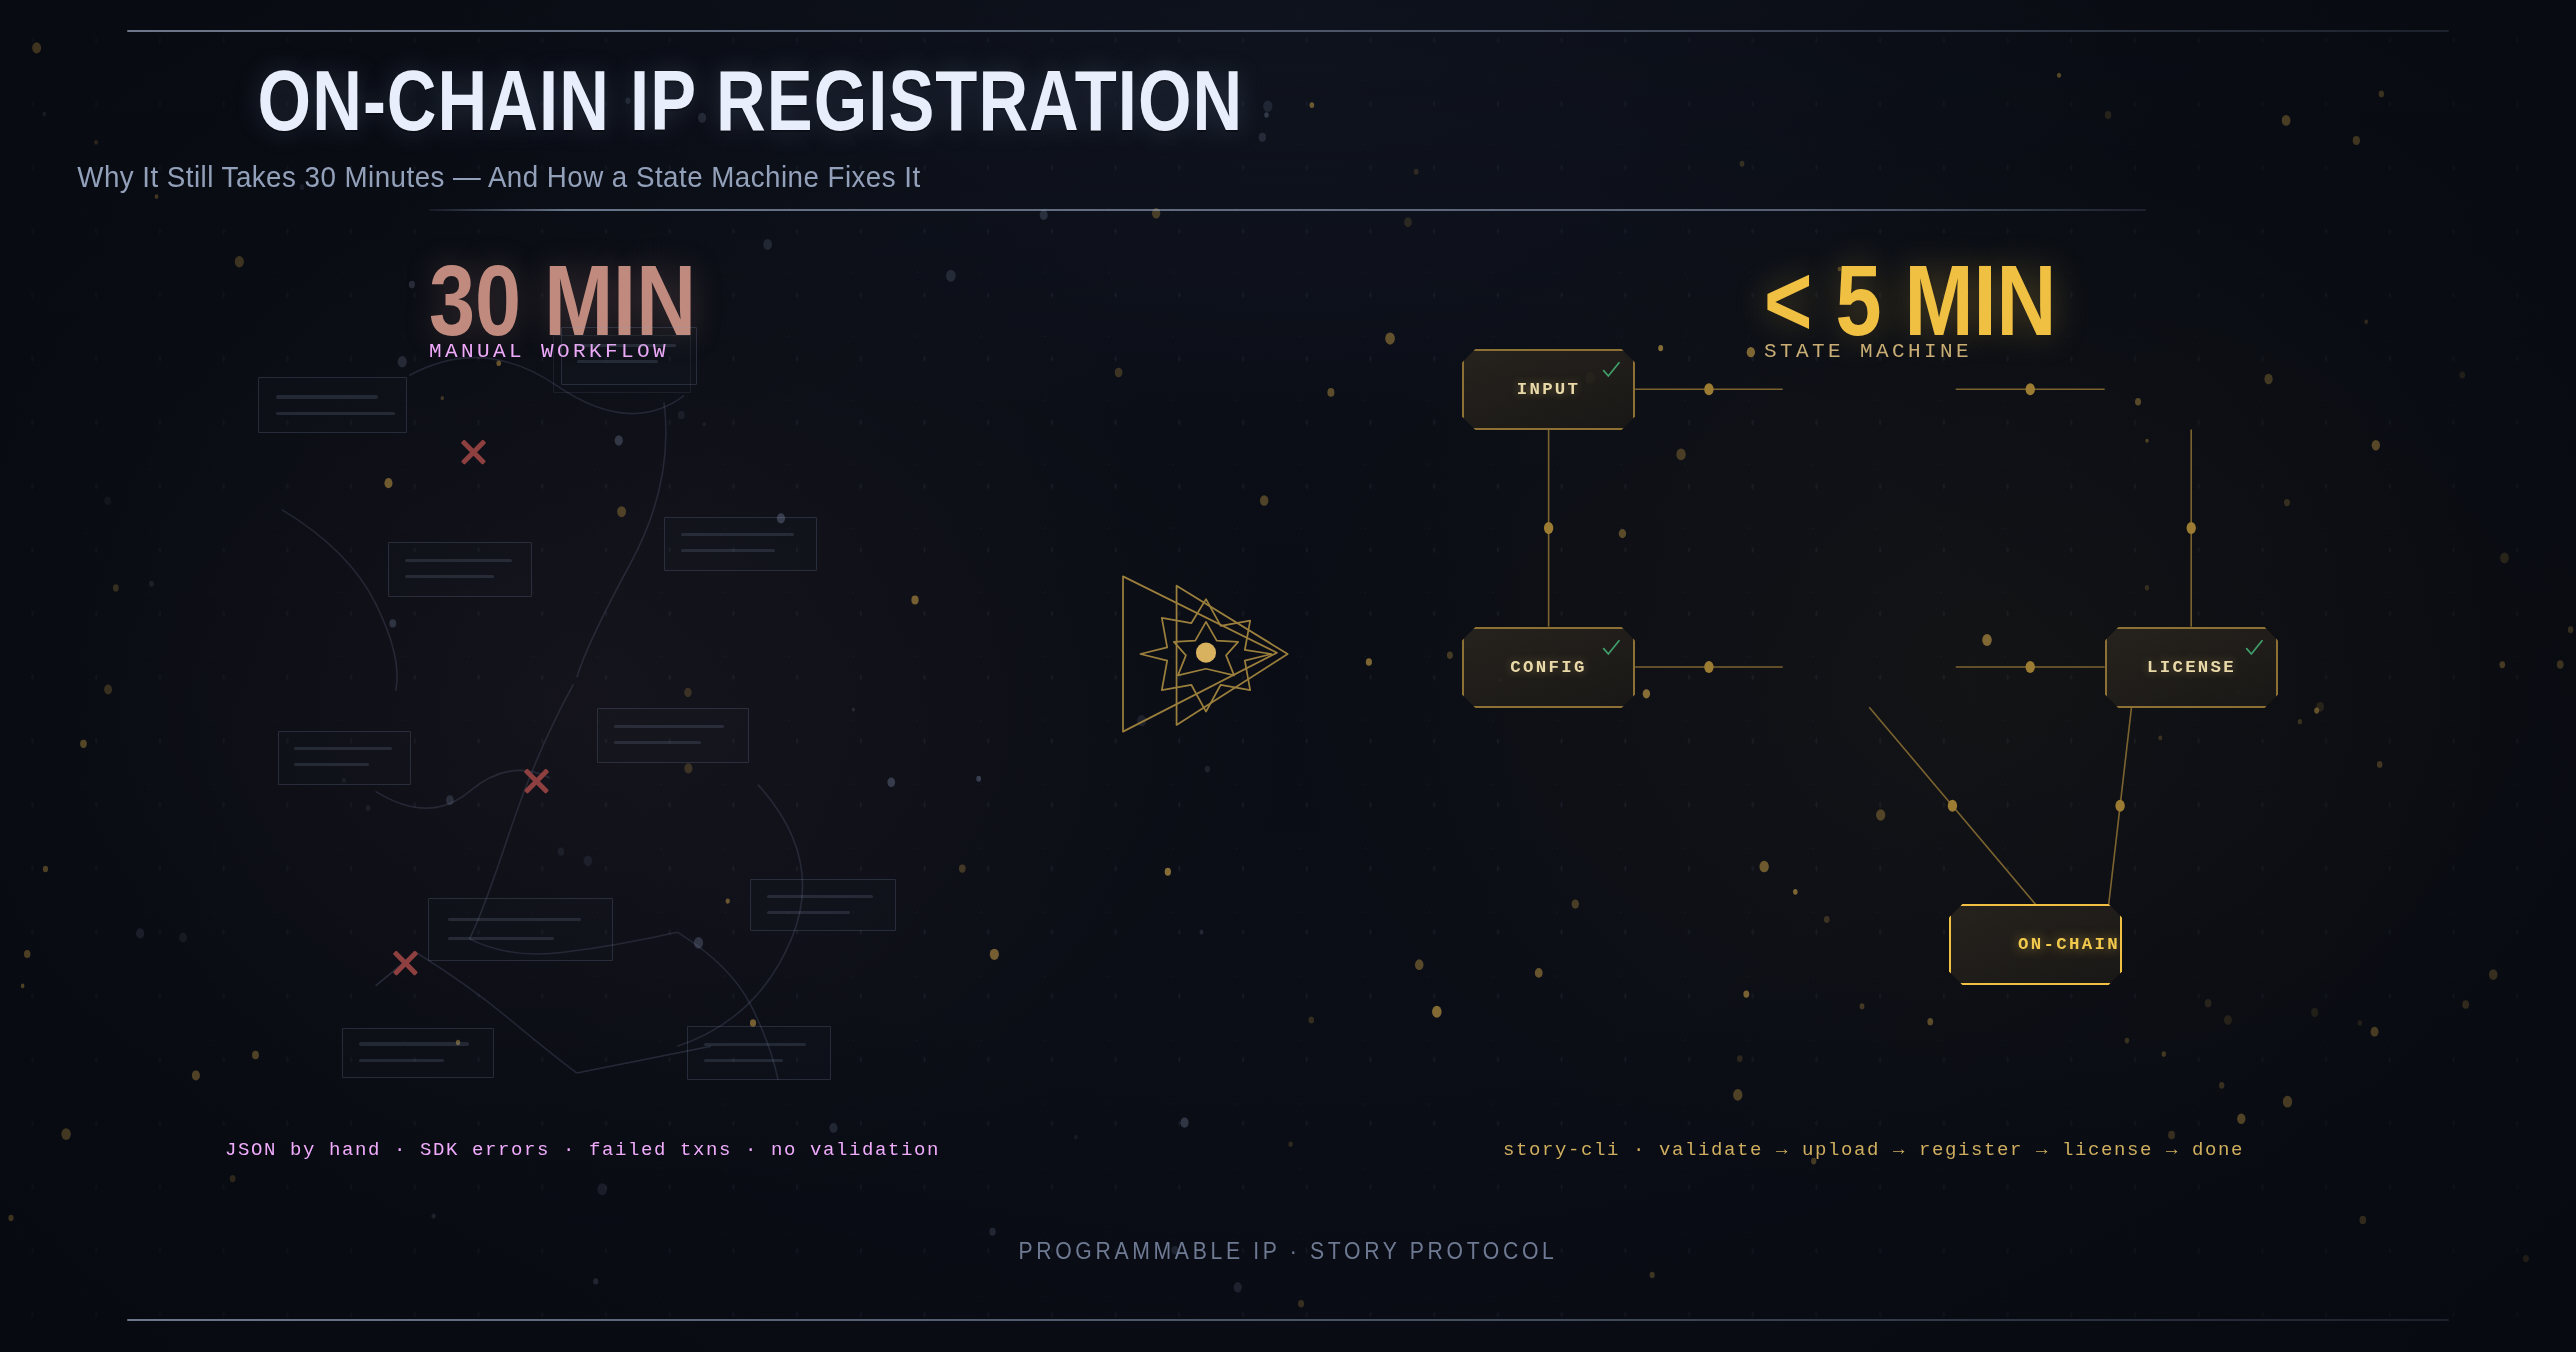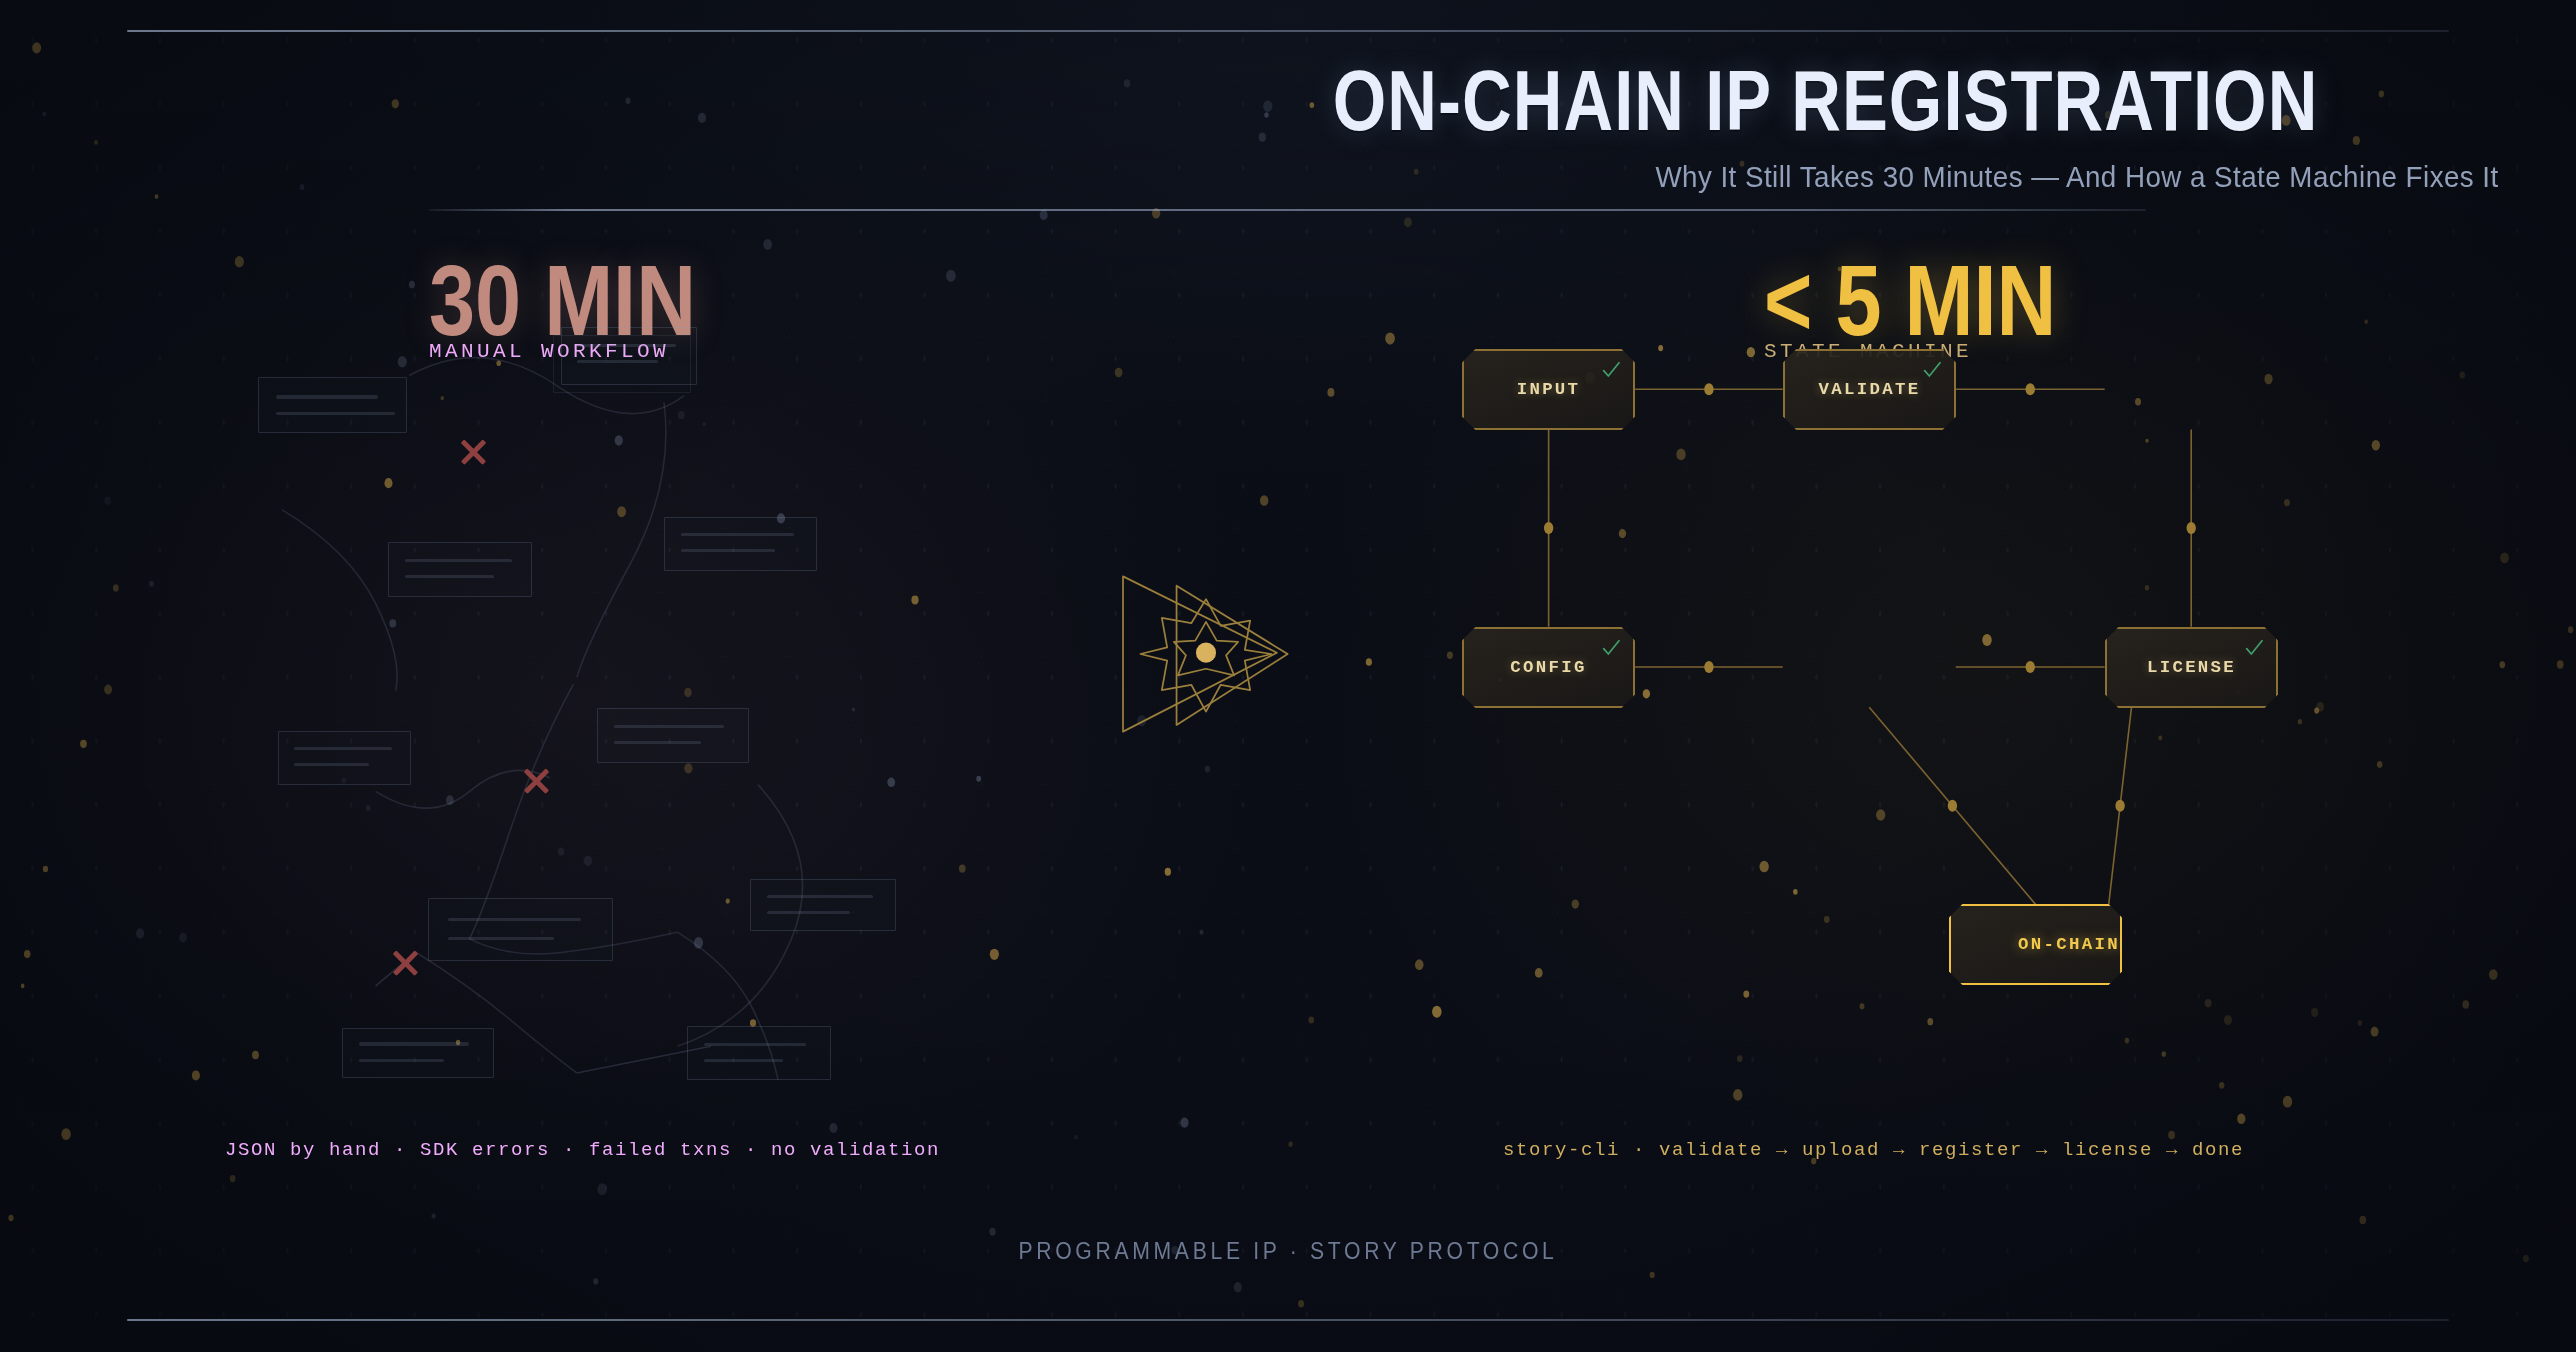--- a/index.html
+++ b/index.html
@@ -48,21 +48,21 @@
   
   .rule-top, .rule-bottom{
     position:absolute; left:127px; right:127px; height:2px;
     background:linear-gradient(90deg, rgba(170,186,214,.62), rgba(150,166,196,.42) 60%, rgba(120,136,166,.18));
     border-radius:1.3px;
   }
   .rule-top{ top:29.5px; }
   .rule-bottom{ top:1319px; }
 
   
-  .header{ position:absolute; top:56px; left:0; right:0; text-align:right; }
+  .header{ position:absolute; top:56px; left:0; right:0; text-align:left; }
   .title{
     font-family:"Liberation Sans Narrow","Liberation Sans", sans-serif;
     font-weight:700;
     font-size:86px;
     letter-spacing:1.3px;
     color:#e8eefb;
     transform:scaleX(.80);
     text-shadow:0 0 28px rgba(150,175,225,.22), 0 2px 0 rgba(0,0,0,.5);
     line-height:1.04;
     white-space:nowrap;
@@ -1319,25 +1319,20 @@
       <line x1="607" y1="534" x2="855" y2="828" stroke="#7b6330" stroke-width="2.4"></line>
       <ellipse cx="731" cy="681" rx="7" ry="9" fill="#9c7c33"></ellipse>
       <line x1="998" y1="534" x2="964" y2="828" stroke="#7b6330" stroke-width="2.4"></line>
       <ellipse cx="981" cy="681" rx="7" ry="9" fill="#9c7c33"></ellipse>
     </svg>
 <div class="node" style="left: 0px; top: 0px;">
       <div class="node-label">INPUT</div>
       <svg class="check" viewBox="0 0 30 30">
         <path d="M4 16 L11 24 L27 4" fill="none" stroke="#3f9e6a" stroke-width="2.6" stroke-linecap="round"></path>
       </svg>
-    </div><div class="node" style="left: 321px; top: 0px;">
-      <div class="node-label">VALIDATE</div>
-      <svg class="check" viewBox="0 0 30 30">
-        <path d="M4 16 L11 24 L27 4" fill="none" stroke="#3f9e6a" stroke-width="2.6" stroke-linecap="round"></path>
-      </svg>
     </div><div class="node" style="left: 0px; top: 278px;">
       <div class="node-label">CONFIG</div>
       <svg class="check" viewBox="0 0 30 30">
         <path d="M4 16 L11 24 L27 4" fill="none" stroke="#3f9e6a" stroke-width="2.6" stroke-linecap="round"></path>
       </svg>
     </div><div class="node" style="left: 643px; top: 278px;">
       <div class="node-label">LICENSE</div>
       <svg class="check" viewBox="0 0 30 30">
         <path d="M4 16 L11 24 L27 4" fill="none" stroke="#3f9e6a" stroke-width="2.6" stroke-linecap="round"></path>
       </svg>

